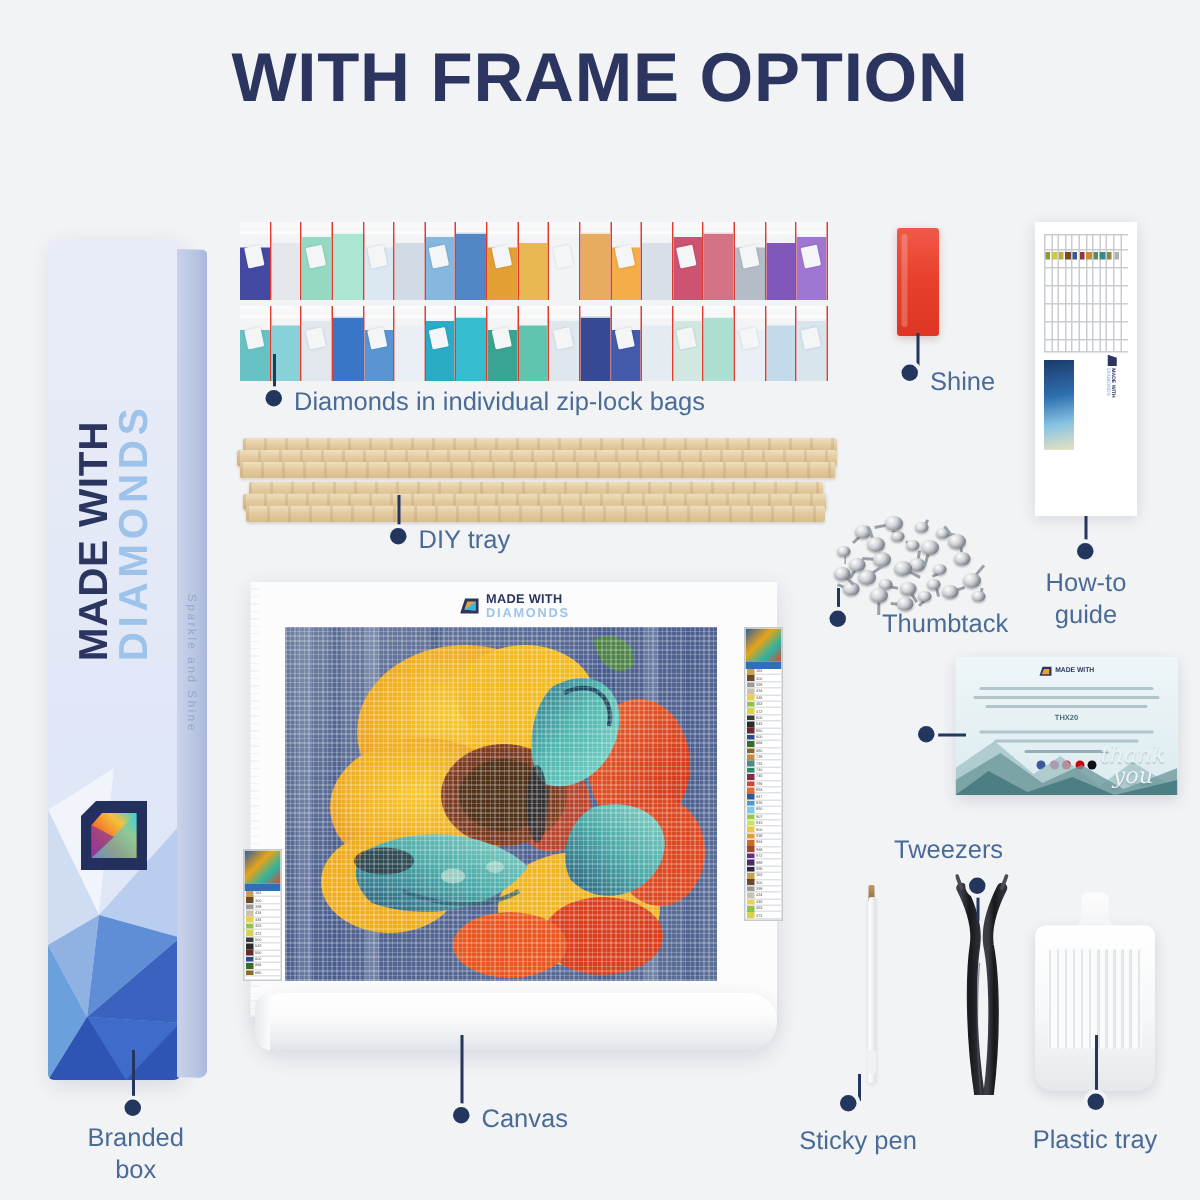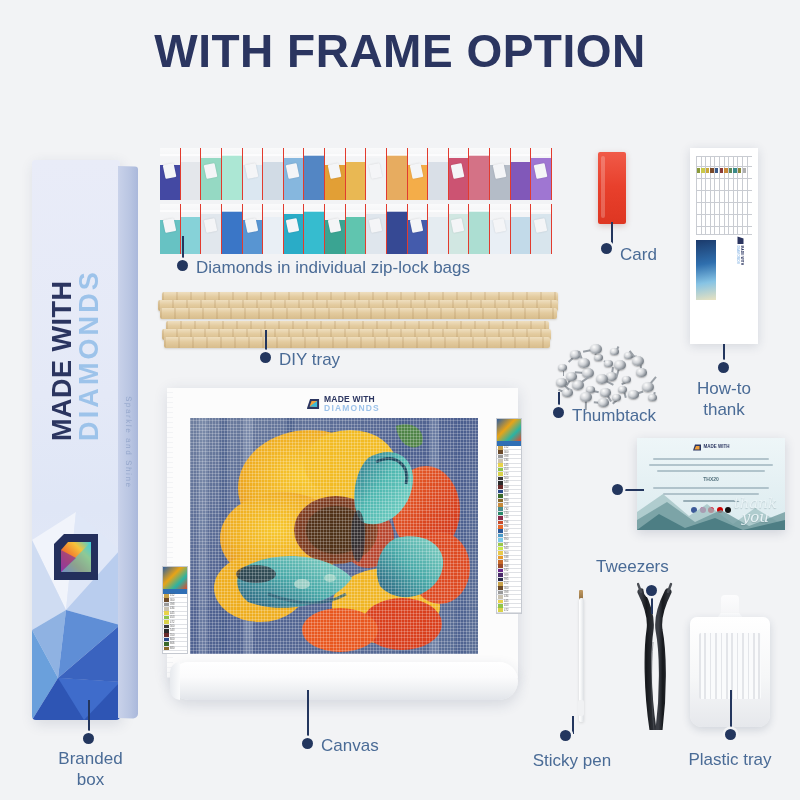--- a/index.html
+++ b/index.html
@@ -529,21 +529,21 @@
     <div class="slat" style="top:37px; left:4px;  width:389px;"></div>
     <div class="slat" style="top:45px; left:6px;  width:386px;"></div>
   </div>
   <div class="conn v" style="left:265px; top:330px; height:26px;"></div>
   <div class="dot" style="left:260px; top:352px;"></div>
   <div class="label" style="left:279px; top:349px;">DIY tray</div>
 
   <div id="glue"></div>
   <div class="conn v" style="left:611px; top:222px; height:24px;"></div>
   <div class="dot" style="left:601px; top:243px;"></div>
-  <div class="label" style="left:620px; top:244px;">Card</div>
+  <div class="label" style="left:620px; top:244px;">Shine</div>
 
   <div id="thumbtacks">
       <div class="tackpin" style="left: 10.5px; top: 27px; height: 7px; transform: rotate(0deg);"></div>
       <div class="tack" style="width: 9px; height: 7.38px; left: 6px; top: 22px;"></div>
       <div class="tackpin" style="left: 22.5px; top: 13px; height: 10px; transform: rotate(47deg);"></div>
       <div class="tack" style="width: 10.6px; height: 8.692px; left: 18px; top: 8px;"></div>
       <div class="tackpin" style="left: 34.5px; top: 31px; height: 13px; transform: rotate(94deg);"></div>
       <div class="tack" style="width: 12.2px; height: 10.004px; left: 30px; top: 26px;"></div>
       <div class="tackpin" style="left: 46.5px; top: 17px; height: 7px; transform: rotate(141deg);"></div>
       <div class="tack" style="width: 9px; height: 7.38px; left: 42px; top: 12px;"></div>
@@ -591,21 +591,21 @@
       <div class="tack" style="width: 9px; height: 7.38px; left: 60px; top: 52px;"></div>
       <div class="tackpin" style="left: 50.5px; top: 61px; height: 10px; transform: rotate(95deg);"></div>
       <div class="tack" style="width: 10.6px; height: 8.692px; left: 46px; top: 56px;"></div>
       <div class="tackpin" style="left: 84.5px; top: 19px; height: 13px; transform: rotate(142deg);"></div>
       <div class="tack" style="width: 12.2px; height: 10.004px; left: 80px; top: 14px;"></div>
       <div class="tackpin" style="left: 100.5px; top: 57px; height: 7px; transform: rotate(189deg);"></div>
       <div class="tack" style="width: 9px; height: 7.38px; left: 96px; top: 52px;"></div>
     </div>
   <div class="conn v" style="left:558px; top:392px; height:18px;"></div>
   <div class="dot" style="left:553px; top:407px;"></div>
-  <div class="label" style="left:572px; top:405px;">Thumbtack</div>
+  <div class="label" style="left:588px; top:405px;">Thumbtack</div>
 
   <div id="howto">
     <div class="guide-grid" id="guide-grid">
         <div class="gcol" style="left: 0px;"></div>
         <div class="gcol" style="left: 4.6px;"></div>
         <div class="gcol" style="left: 9.2px;"></div>
         <div class="gcol" style="left: 13.8px;"></div>
         <div class="gcol" style="left: 18.4px;"></div>
         <div class="gcol" style="left: 23px;"></div>
         <div class="gcol" style="left: 27.6px;"></div>
@@ -639,21 +639,21 @@
       <svg width="30" height="9" viewBox="0 0 30 9">
         <path d="M0.5 7.5 L2.5 1.5 L8 1.5 L8 7.5 Z" fill="#2b3560"></path>
         <text x="9.5" y="4.4" font-family="Liberation Sans" font-size="3.4" font-weight="bold" fill="#2b3560">MADE WITH</text>
         <text x="9.5" y="8" font-family="Liberation Sans" font-size="3.4" font-weight="bold" fill="#9dc3ea">DIAMONDS</text>
       </svg>
     </div>
   </div>
   <div class="conn v" style="left:723px; top:344px; height:22px;"></div>
   <div class="dot" style="left:718px; top:362px;"></div>
   <div class="label" style="left:672px; top:378px; width:104px; text-align:center;">How-to
-thank</div>
+guide</div>
 
   <div id="canvas-wrap">
     <div class="canvas-sheet"></div>
     <div class="canvas-logo">
       <svg width="14" height="14" viewBox="0 0 14 14">
         <path d="M1 11 L4 2 L13 2 L13 12 L1 12 Z" fill="#2b3560"></path>
         <path d="M3.5 9.5 L5.5 4 L11 4 L11 10 Z" fill="#f0a03a"></path>
         <path d="M3.5 9.5 L11 4 L11 10 Z" fill="#3ab9d8"></path>
       </svg>
       <span class="ctxt">

